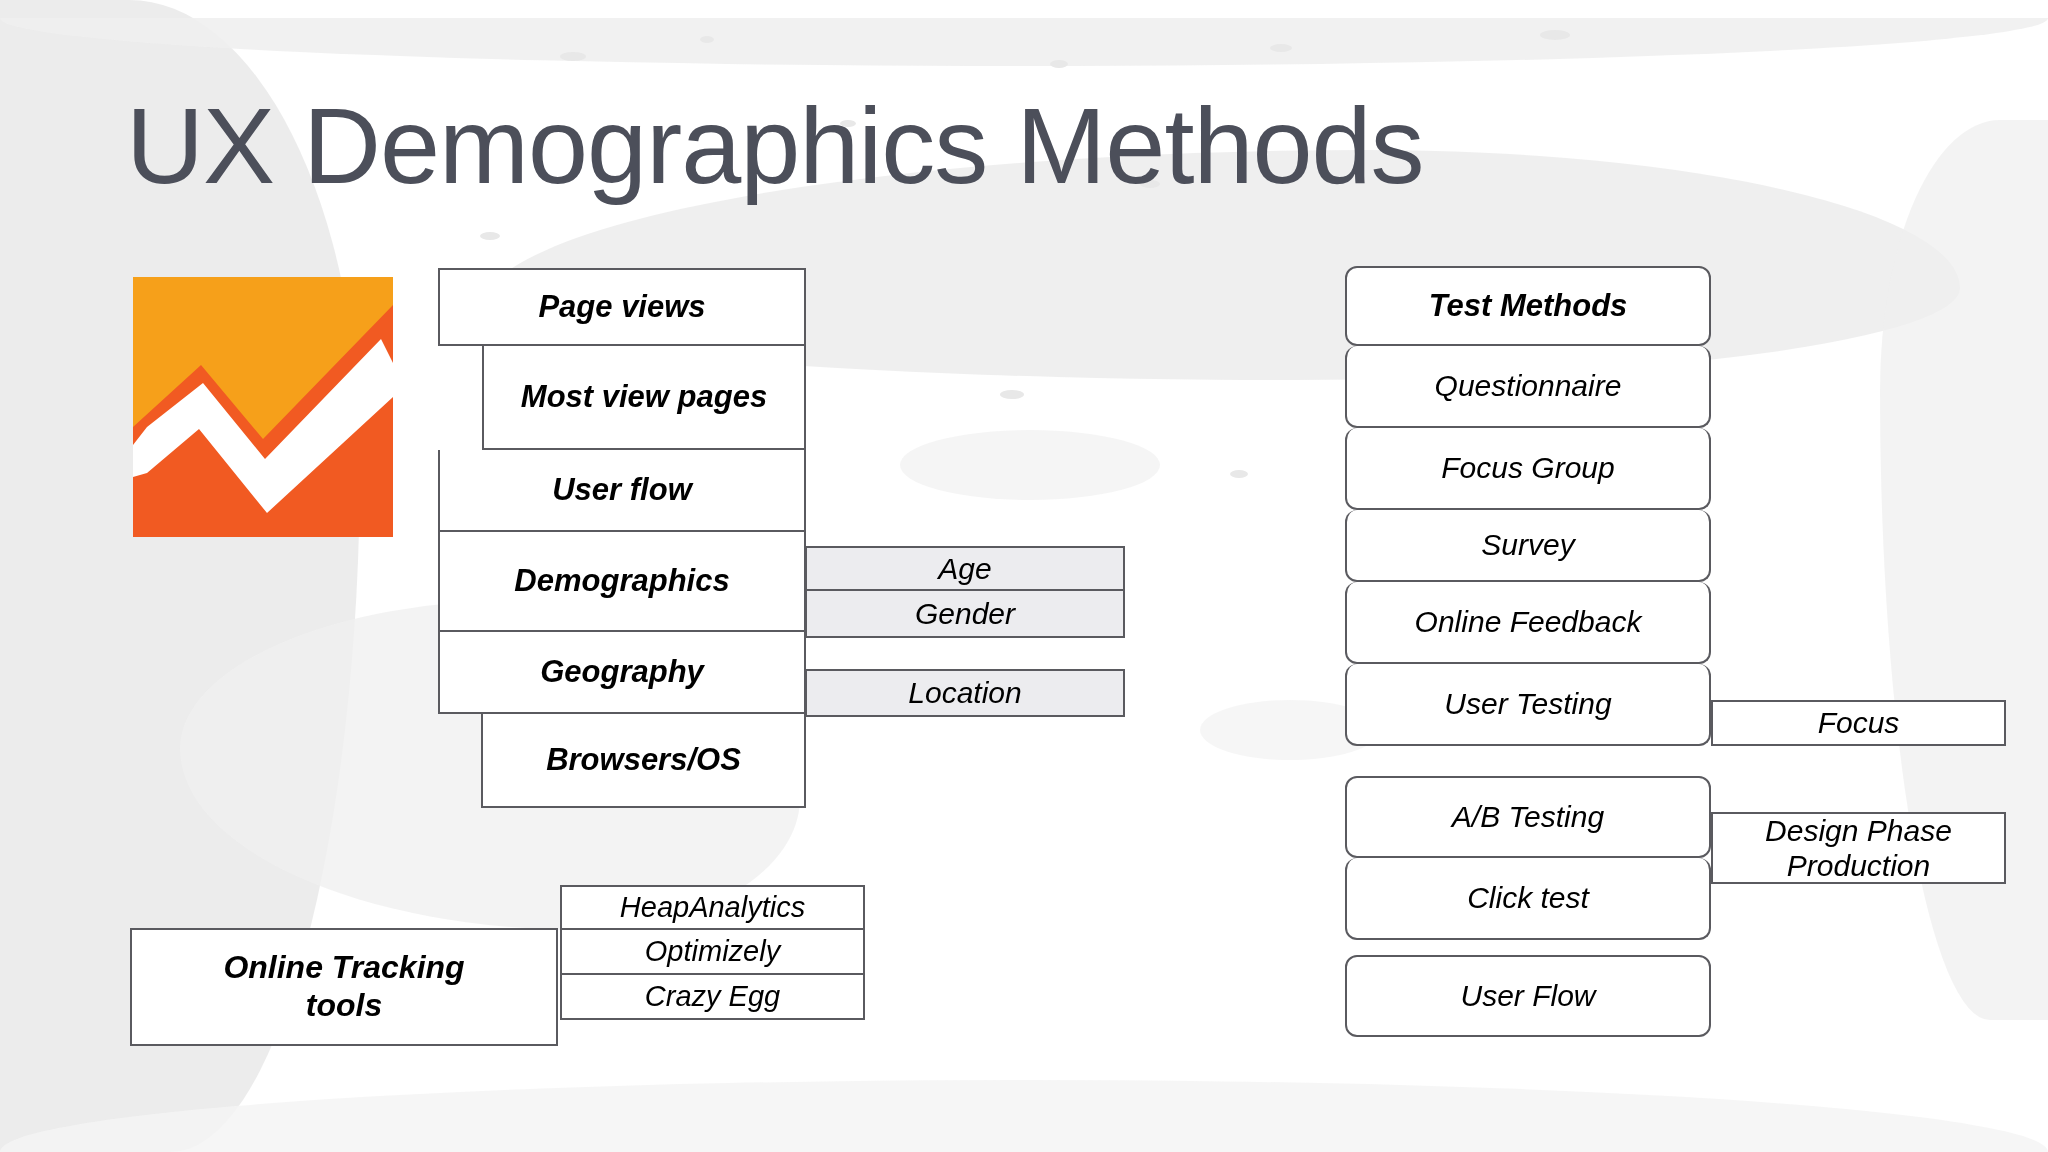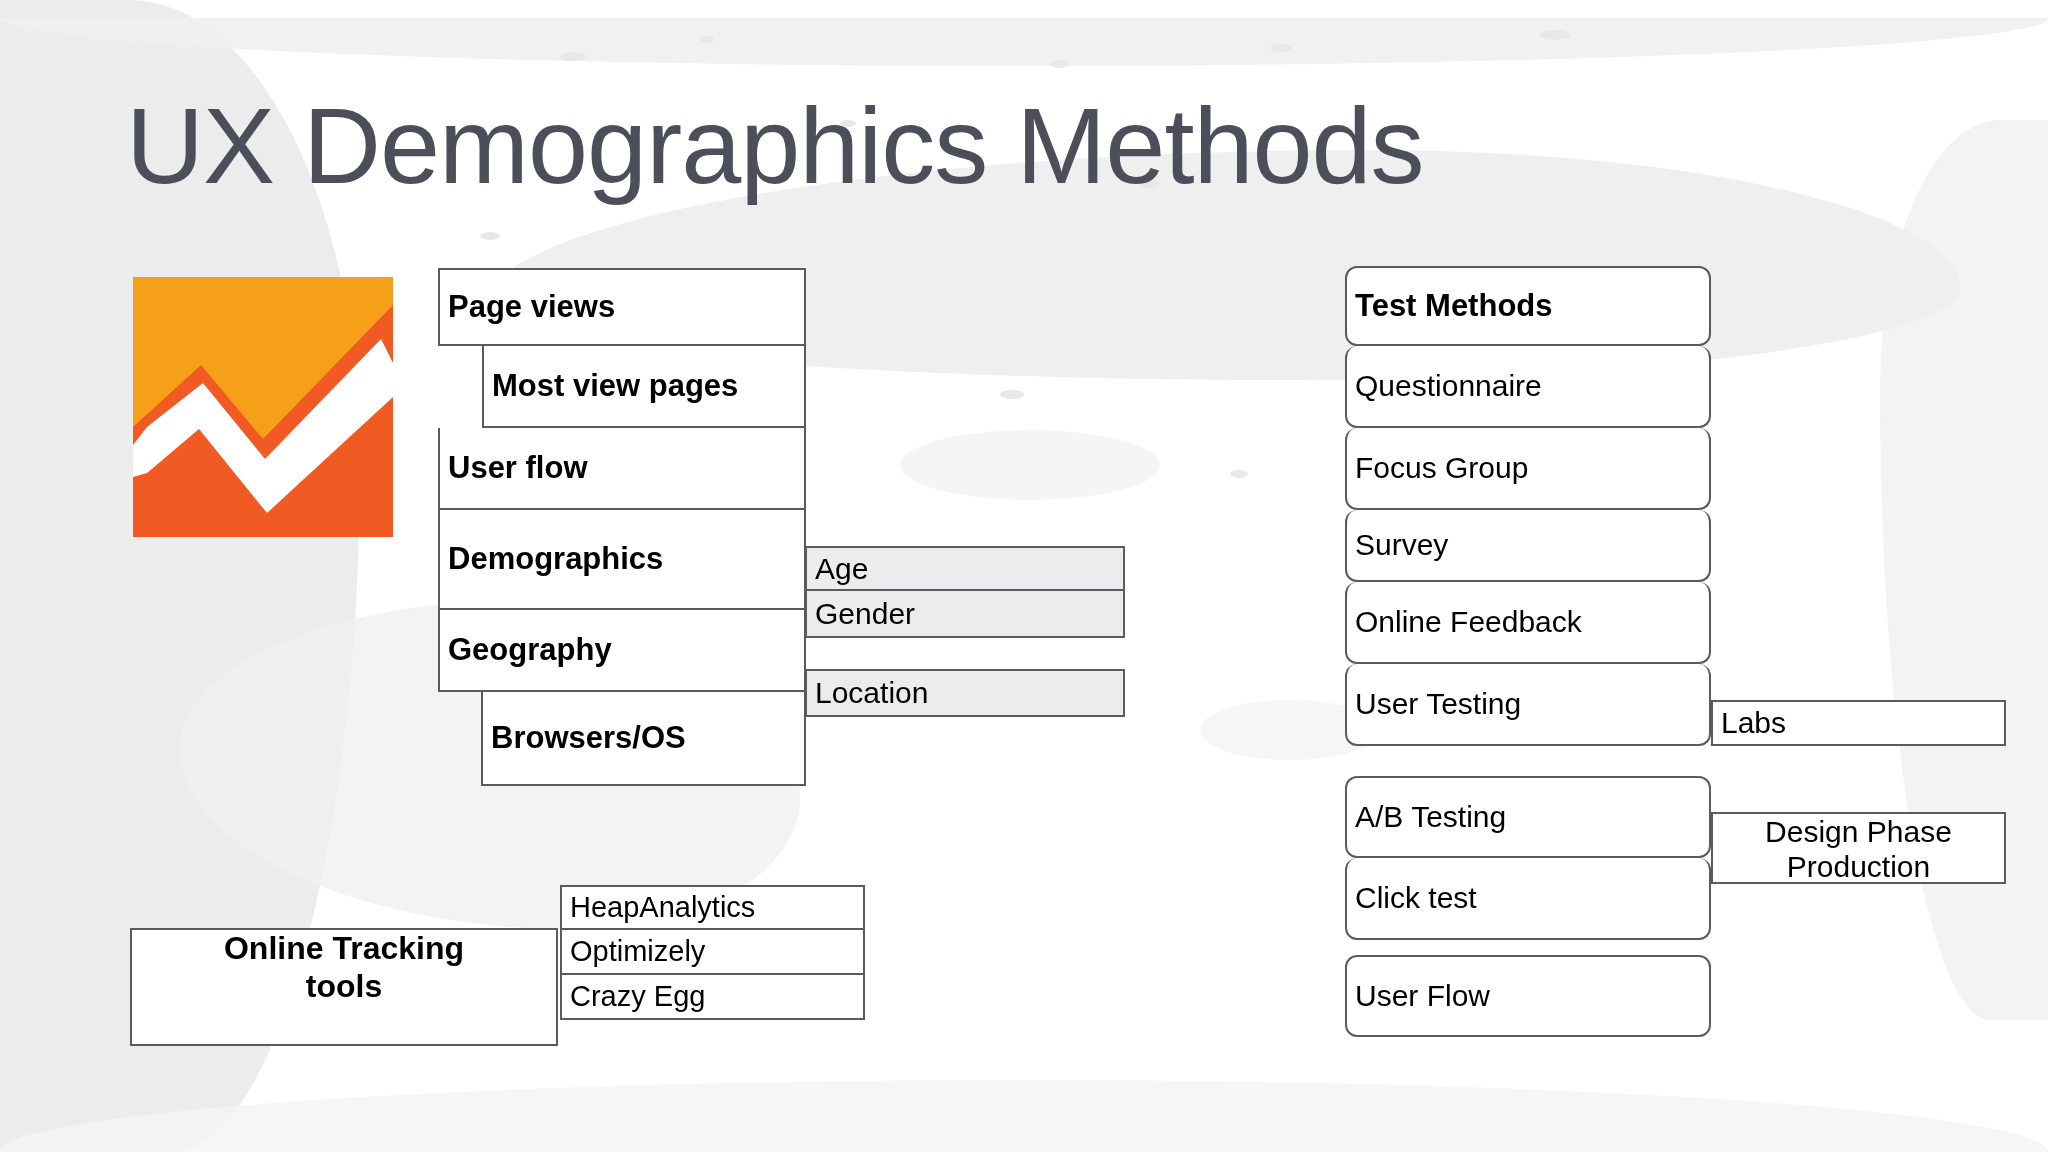--- a/index.html
+++ b/index.html
@@ -112,24 +112,25 @@
     position: absolute;
     z-index: 4;
     box-sizing: border-box;
   }
   .cell {
     box-sizing: border-box;
     border: 2px solid #5a5a5f;
     background: #ffffff;
     display: flex;
     align-items: center;
-    justify-content: flex-start;
+    justify-content: center;
     text-align: center;
     color: #000000;
-    padding: 0 8px;
+    padding: 16px 8px;
+    font-style: italic;
   }
   .cell + .cell { border-top: none; }
   .cell.gray { background: #ececef; }
   .cell.b { font-weight: bold; }
   .cell.lh { line-height: 1.18; }
 
   
   .left-col .cell { font-size: 31px; font-weight: bold; }
   
   .sub .cell { font-size: 30px; font-weight: normal; }
@@ -175,21 +176,21 @@
       <rect x="0" y="0" width="260" height="260" fill="#F6A01A"></rect>
       <polygon points="0,260 0,150 68,88 130,162 260,28 260,260" fill="#F15A22"></polygon>
       <polygon points="0,168 14,150 70,106 132,182 248,62 260,86 260,120 134,236 66,152 14,196 0,200" fill="#FFFFFF"></polygon>
     </svg>
   </div>
 
   <div class="grp left-col" style="left:438px; top:268px; width:368px;">
     <div class="cell" style="height:78px;">
       <span>Page views</span>
     </div>
-    <div class="cell" style="height:82px;margin-left:44px;">
+    <div class="cell" style="height:104px;margin-left:44px;">
       <span>Most view pages</span>
     </div>
     <div class="cell" style="height:82px;">
       <span>User flow</span>
     </div>
     <div class="cell" style="height:100px;">
       <span>Demographics</span>
     </div>
     <div class="cell" style="height:82px;">
       <span>Geography</span>
@@ -230,21 +231,21 @@
     <div class="cell" style="height:82px;">
       <span>Online Feedback</span>
     </div>
     <div class="cell" style="height:82px;">
       <span>User Testing</span>
     </div>
   </div>
 
   <div class="grp rsub" style="left:1711px; top:700px; width:295px;">
     <div class="cell" style="height:46px;">
-      <span>Labs</span>
+      <span>Focus</span>
     </div>
   </div>
 
   <div class="grp right-col" style="left:1345px; top:776px; width:366px;">
     <div class="cell" style="height:82px;">
       <span>A/B Testing</span>
     </div>
     <div class="cell" style="height:82px;">
       <span>Click test</span>
     </div>

